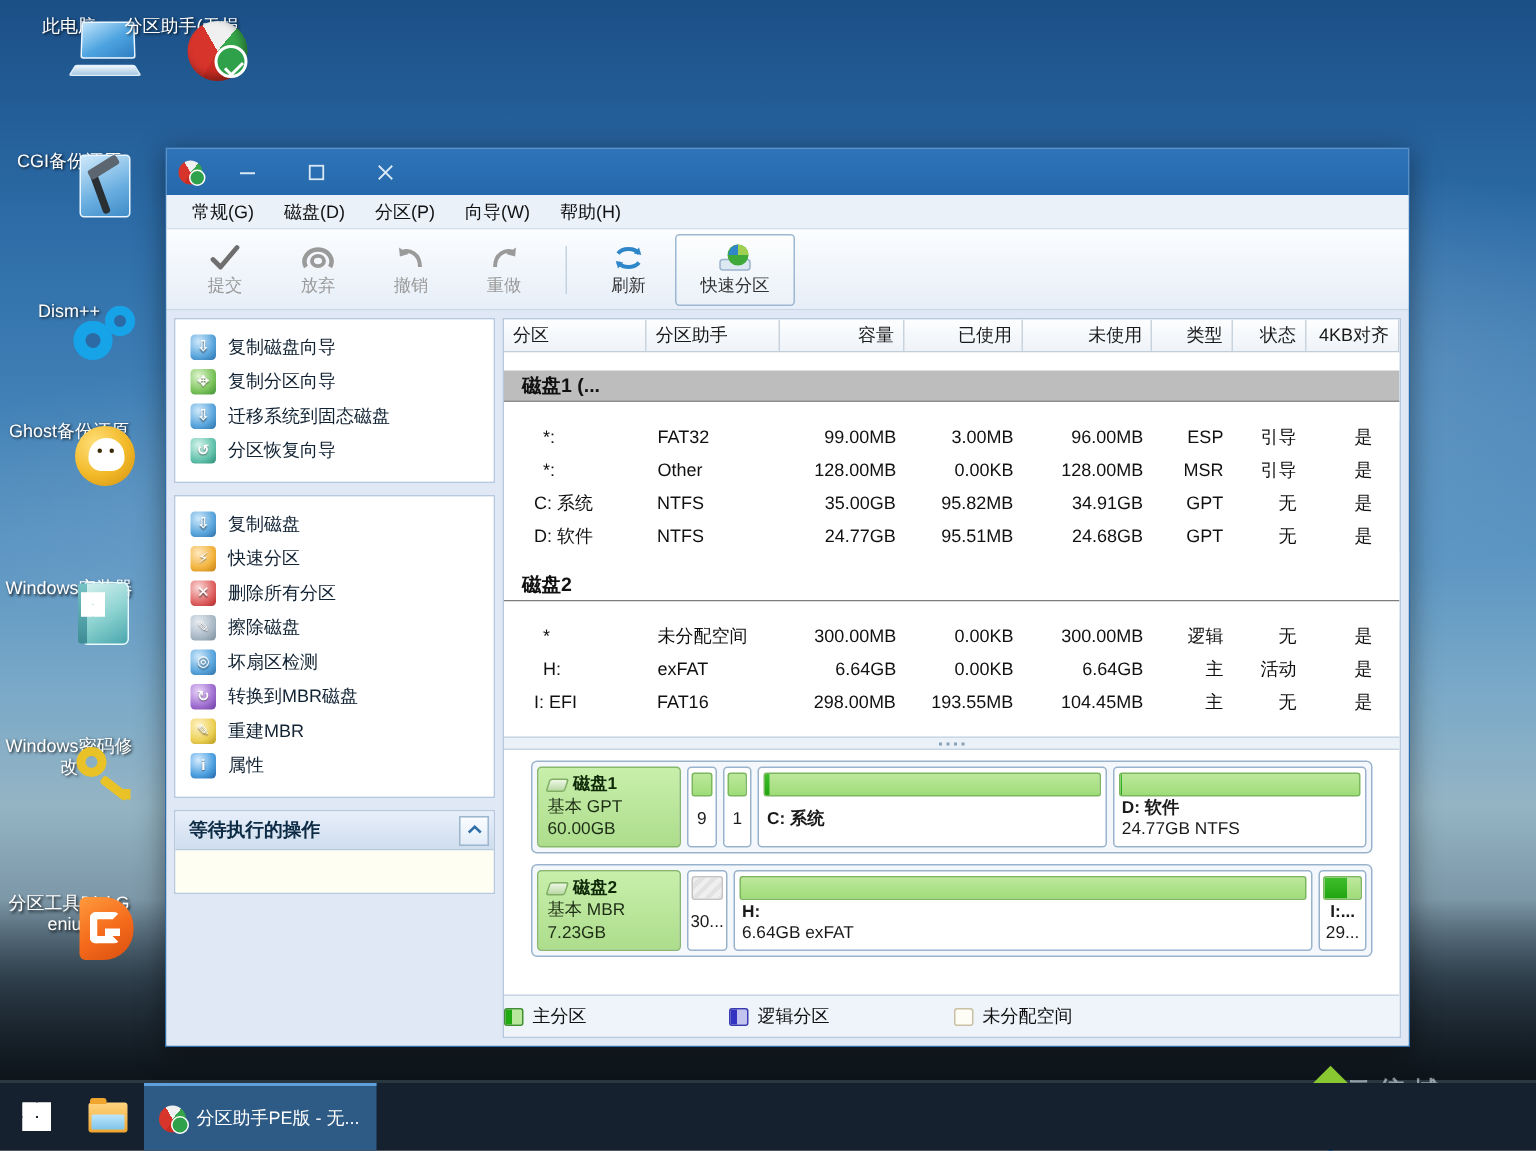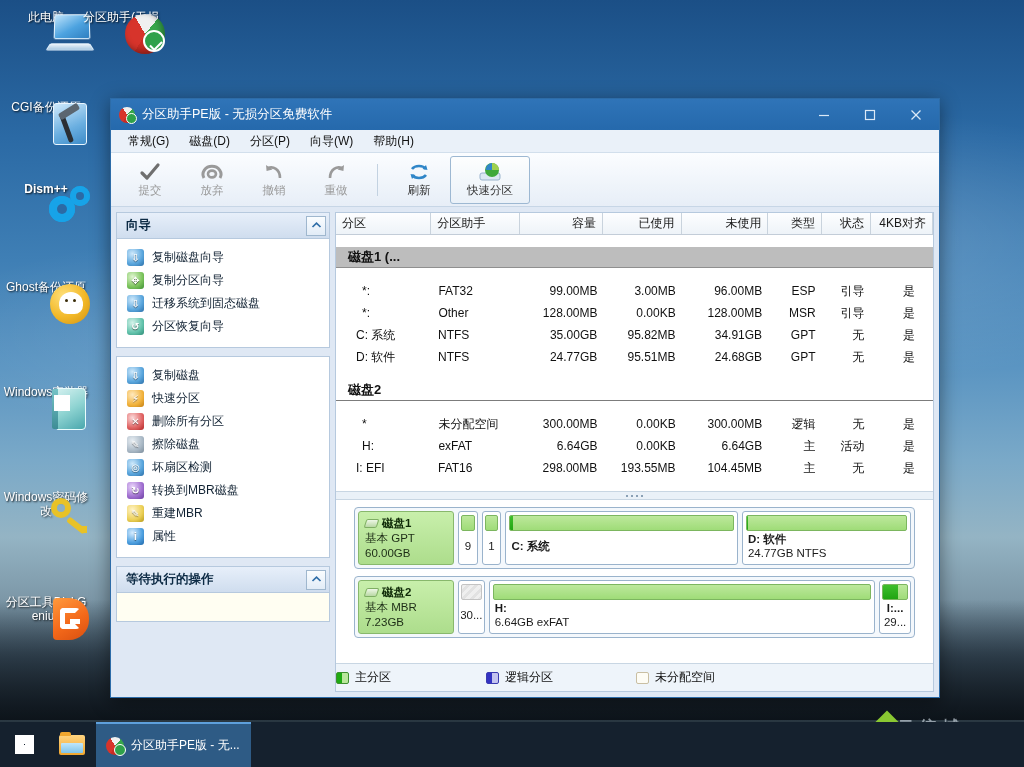--- a/index.html
+++ b/index.html
@@ -202,21 +202,21 @@
   <span class="lbl">此电脑</span>
 </div>
 <div class="desk-icon ic-pa" style="left:78px;top:10px;">
   <span class="glyph"><i class="ball"></i><i class="ck"></i></span>
   <span class="lbl">分区助手(无损</span>
 </div>
 <div class="desk-icon ic-cgi" style="left:3px;top:100px;">
   <span class="glyph"><i class="card"></i><i class="ham-s"></i><i class="ham-h"></i></span>
   <span class="lbl">CGI备份还原</span>
 </div>
-<div class="desk-icon ic-dism" style="left:3px;top:182px;font-weight:bold;">
+<div class="desk-icon ic-dism" style="left:3px;top:200px;">
   <span class="glyph"><i class="g1"></i><i class="g2"></i></span>
   <span class="lbl">Dism++</span>
 </div>
 <div class="desk-icon ic-ghost" style="left:3px;top:280px;">
   <span class="glyph"><i class="gb"></i><i class="gh"></i></span>
   <span class="lbl">Ghost备份还原</span>
 </div>
 <div class="desk-icon ic-win" style="left:3px;top:385px;">
   <span class="glyph"><i class="bk"></i><i class="flag"></i></span>
   <span class="lbl">Windows安装器</span>
@@ -227,21 +227,20 @@
 </div>
 <div class="desk-icon ic-dg" style="left:3px;top:595px;">
   <span class="glyph"><i class="d"></i><i class="g"></i></span>
   <span class="lbl">分区工具DiskGenius</span>
 </div>
 
 <div class="win">
 
   <div class="titlebar">
     <span class="tb-icon"></span>
-    <span class="ttl">分区助手PE版 - 无损分区免费软件</span>
     <div class="wbtns">
       <div class="wbtn">
         <svg width="12" height="12" viewBox="0 0 12 12">
             <line x1="1" y1="6.5" x2="11" y2="6.5" stroke="#dbe9f7" stroke-width="1.2"></line>
           </svg>
       </div>
       <div class="wbtn">
         <svg width="12" height="12" viewBox="0 0 12 12">
             <rect x="1.5" y="1.5" width="9" height="9" fill="none" stroke="#dbe9f7" stroke-width="1.2"></rect>
           </svg>
@@ -322,28 +321,20 @@
       </span>
       <span>快速分区</span>
     </div>
   </div>
 
   <div class="body-area">
 
     <div class="sidebar">
 
       <div class="panel">
-        <div class="panel-hd">
-          <span class="t">向导</span>
-          <span class="chev">
-            <svg width="11" height="9" viewBox="0 0 11 9">
-                <path d="M1.5 6 L5.5 2.2 L9.5 6" fill="none" stroke="#2f6ea8" stroke-width="1.7"></path>
-              </svg>
-          </span>
-        </div>
         <div class="panel-bd">
           <div class="slink">
             <span class="sic blue">
                 <span class="mk">⇩</span>
               </span>
             <span>复制磁盘向导</span>
           </div>
           <div class="slink">
             <span class="sic green">
                 <span class="mk">✥</span>

